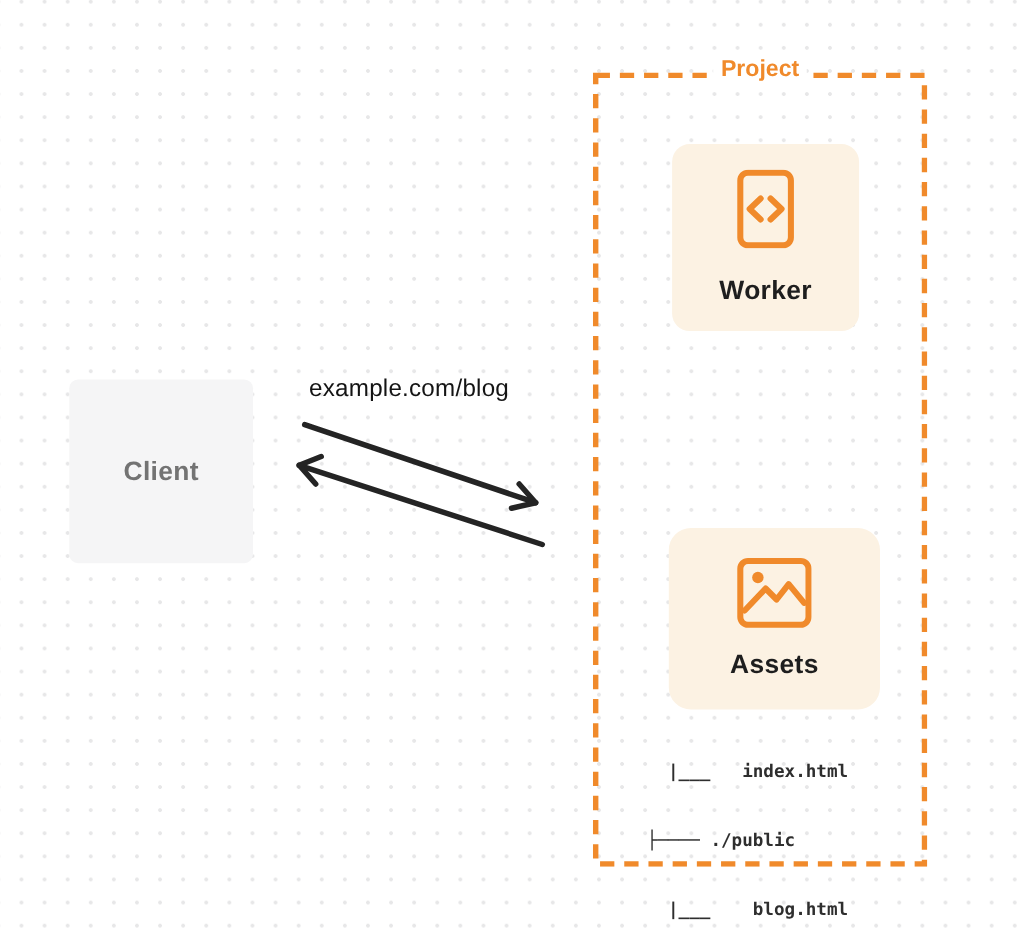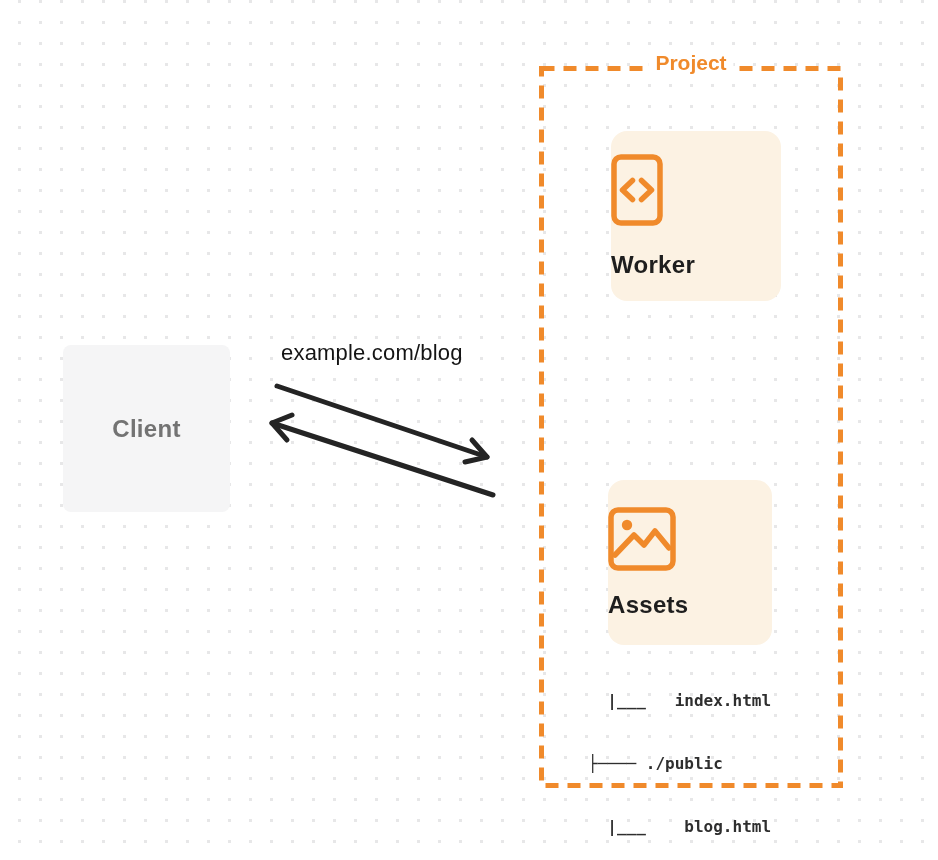--- a/index.html
+++ b/index.html
@@ -59,24 +59,24 @@
     font-size: 21px; font-weight: 700; color: #f08a2b;
     white-space: nowrap;
   }
 
   
   .card {
     position: absolute;
     background: #fcf2e3;
     border-radius: 16px;
     display: flex; flex-direction: column;
-    justify-content: center;
+    align-items: center; justify-content: center;
   }
   .card-worker { left: 72px; top: 65px; width: 170px; height: 170px; gap: 25px; }
-  .card-assets { left: 69px; top: 414px; width: 164px; height: 165px; gap: 20px; }
+  .card-assets { left: 69px; top: 414px; width: 192px; height: 165px; gap: 20px; border-radius: 20px; }
   .card-label { font-size: 24px; font-weight: 700; color: #1e1e1e; letter-spacing: 0.3px; }
 
   
   .file-tree {
     position: absolute;
     left: 49px; top: 582px;
     margin: 0;
     font-family: "DejaVu Sans Mono", monospace;
     font-size: 16px; line-height: 21px;
     font-weight: 700;

